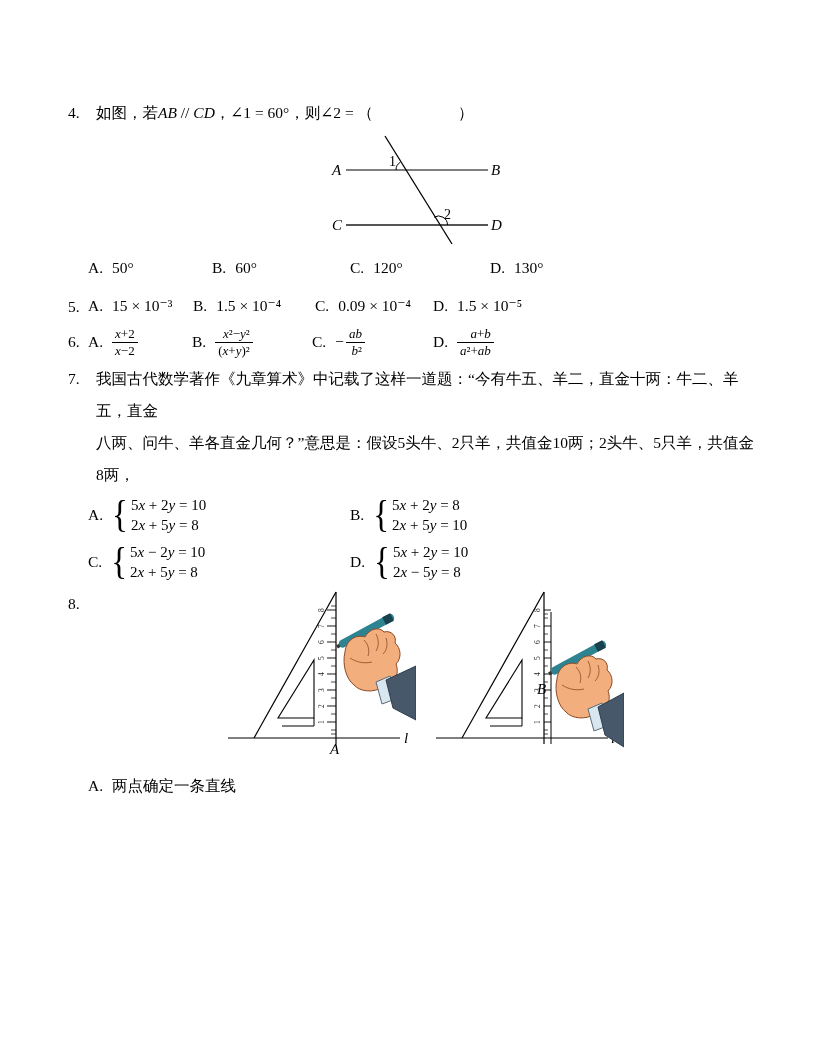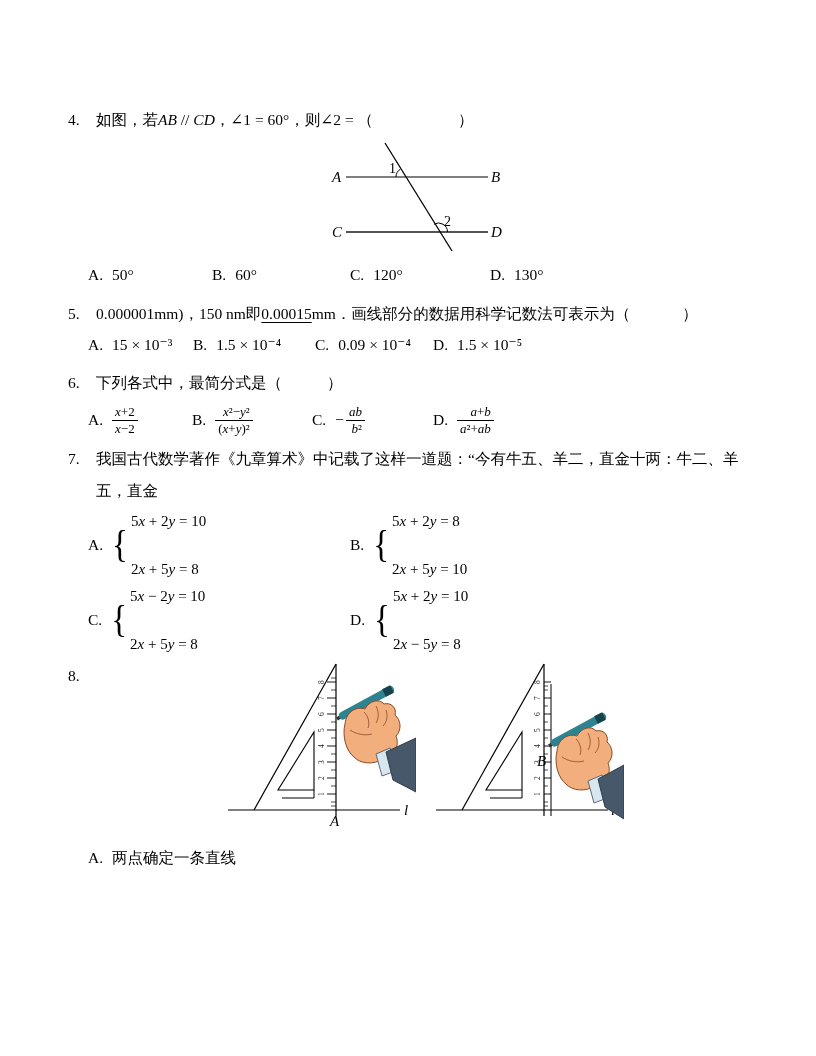--- a/index.html
+++ b/index.html
@@ -1,41 +1,41 @@
 <!DOCTYPE html>
 <html><head>
 <meta charset="utf-8">
 <style>
   html,body{margin:0;padding:0;background:#fff;}
   .page{width:816px;height:1056px;background:#fff;color:#000;
         font-family:"Liberation Serif","DejaVu Serif",serif;font-size:15.5px;
         position:relative;box-sizing:border-box;padding:97px 56px 0 68px;overflow:hidden;}
   .q{position:relative;padding-left:28px;}
   .qnum{position:absolute;left:0;top:0;line-height:32px;}
-  .stem-line{line-height:32px;margin-top:7px;}
+  .stem-line{line-height:32px;}
   .math i, i{font-style:italic;}
   .gap{display:inline-block;}
   .g85{width:85px}.g52{width:52px}.g45{width:45px}.g44{width:44px}.g50{width:50px}
   .u{text-decoration:underline;text-underline-offset:3px;}
   .opts{display:flex;margin-left:-8px;line-height:30px;}
   .opt{display:flex;align-items:center;}
   .opt-label{margin-right:9px;}
   .opts-q4 .opt:nth-child(1){width:124px}.opts-q4 .opt:nth-child(2){width:138px}.opts-q4 .opt:nth-child(3){width:140px}
   .opts-q5 .opt:nth-child(1){width:105px}.opts-q5 .opt:nth-child(2){width:122px}.opts-q5 .opt:nth-child(3){width:118px}
   .opts-q6{margin:5px 0 5px -8px;line-height:normal;}
   .opts-q6 .opt:nth-child(1){width:104px}.opts-q6 .opt:nth-child(2){width:120px}.opts-q6 .opt:nth-child(3){width:121px}
   .frac{display:inline-block;text-align:right;font-size:13px;line-height:1.2;vertical-align:middle;}
   .frac .num{display:block;padding:0 3px;border-bottom:1px solid #000;}
   .frac .den{display:block;padding:0 3px;}
   .minus{margin-right:2px;}
   .fig4-wrap{margin:3px 0 2px 234px;}
   .eq-grid{display:grid;grid-template-columns:262px 1fr;row-gap:7px;margin:4px 0 6px -8px;}
   .eq-opt{display:flex;align-items:center;}
   .brace{font-size:33px;line-height:1;margin:0 3px 0 0;transform:scaleY(1.12);display:inline-block;}
-  .eqs{display:flex;flex-direction:column;gap:28px;}
+  .eqs{display:flex;flex-direction:column;}
   .eq{line-height:20px;font-size:15px;}
   .figs8{display:flex;margin-left:130px;gap:18px;margin-top:4px;}
   .opt-lines{margin-top:10px;}
   .opt-line{display:flex;margin-left:-8px;line-height:31px;}
   svg text{font-family:"Liberation Serif","DejaVu Serif",serif;}
 </style>
 </head>
 <body>
 
 <div class="page">
@@ -75,23 +75,20 @@
         </span>
       <span class="opt">
           <span class="opt-label">D.</span>
           <span>130°</span>
         </span>
     </div>
   </section>
 
   <section class="q" style="margin-top:8px">
     <span class="qnum">5.</span>
-    <div class="stem-line">
-      <span>0.000001mm)，150 nm即</span><span class="u">0.00015</span><span>mm．画线部分的数据用科学记数法可表示为（</span><span class="gap g52"></span><span>）</span>
-    </div>
     <div class="opts opts-q5">
       <span class="opt">
           <span class="opt-label">A.</span>
           <span>15 × 10⁻³</span>
         </span>
       <span class="opt">
           <span class="opt-label">B.</span>
           <span>1.5 × 10⁻⁴</span>
         </span>
       <span class="opt">
@@ -100,23 +97,20 @@
         </span>
       <span class="opt">
           <span class="opt-label">D.</span>
           <span>1.5 × 10⁻⁵</span>
         </span>
     </div>
   </section>
 
   <section class="q" style="margin-top:2px">
     <span class="qnum">6.</span>
-    <div class="stem-line">
-      <span>下列各式中，最简分式是（</span><span class="gap g45"></span><span>）</span>
-    </div>
     <div class="opts opts-q6">
       <span class="opt">
           <span class="opt-label">A.</span>
           <span class="frac">
             <span class="num"><i>x</i>+2</span>
             <span class="den"><i>x</i>−2</span>
           </span>
         </span>
       <span class="opt">
           <span class="opt-label">B.</span>
@@ -139,20 +133,21 @@
             <span class="num"><i>a</i>+<i>b</i></span>
             <span class="den"><i>a</i>²+<i>ab</i></span>
           </span>
         </span>
     </div>
   </section>
 
   <section class="q" style="margin-top:2px">
     <span class="qnum">7.</span>
     <div class="stem-line">我国古代数学著作《九章算术》中记载了这样一道题：“今有牛五、羊二，直金十两：牛二、羊五，直金</div>
+    <div class="stem-line">八两、问牛、羊各直金几何？”意思是：假设5头牛、2只羊，共值金10两；2头牛、5只羊，共值金8两，</div>
     <div class="eq-grid">
       <div class="eq-opt">
         <span class="opt-label">A.</span>
         <span class="brace">{</span>
         <span class="eqs">
             <span class="eq">5<i>x</i> + 2<i>y</i> = 10</span>
             <span class="eq">2<i>x</i> + 5<i>y</i> = 8</span>
           </span>
       </div>
       <div class="eq-opt">

